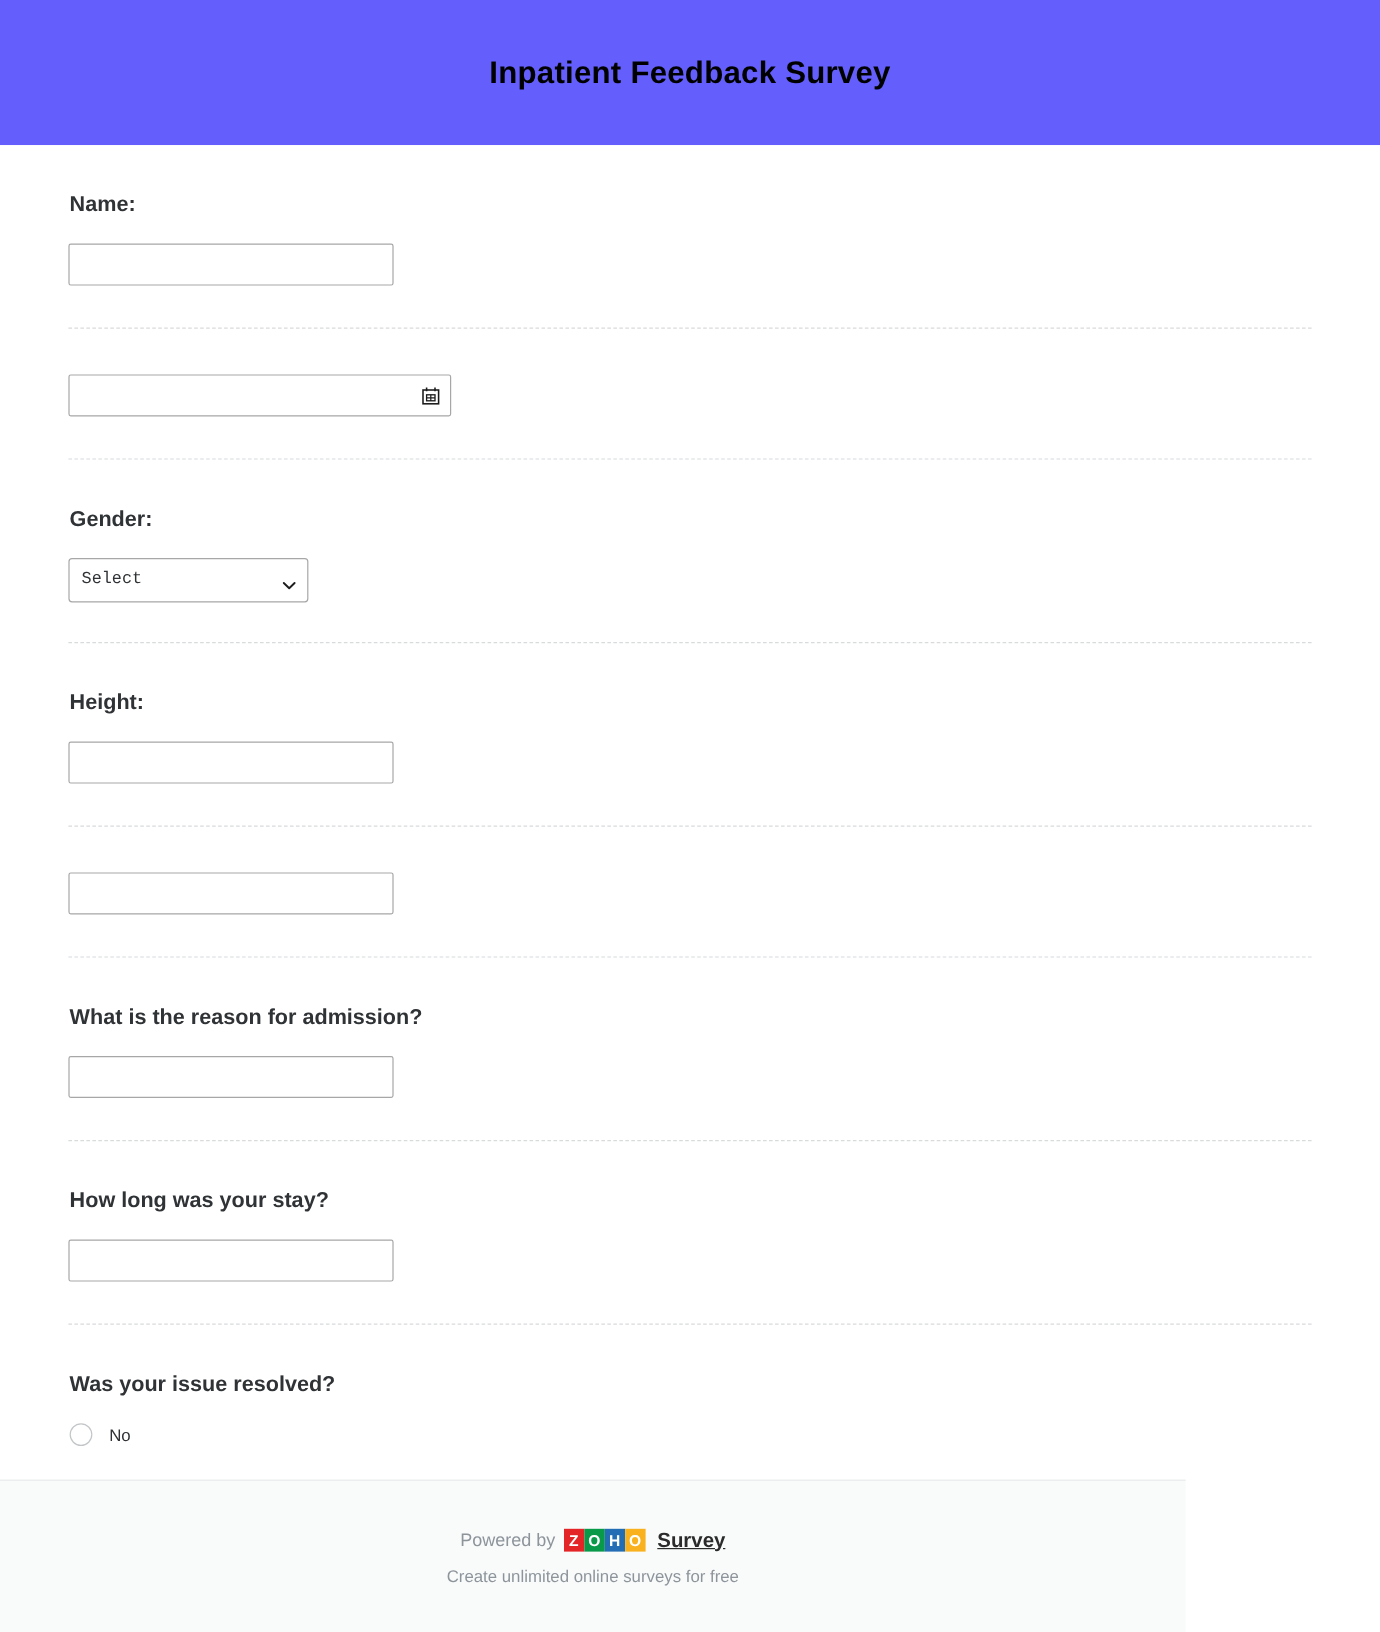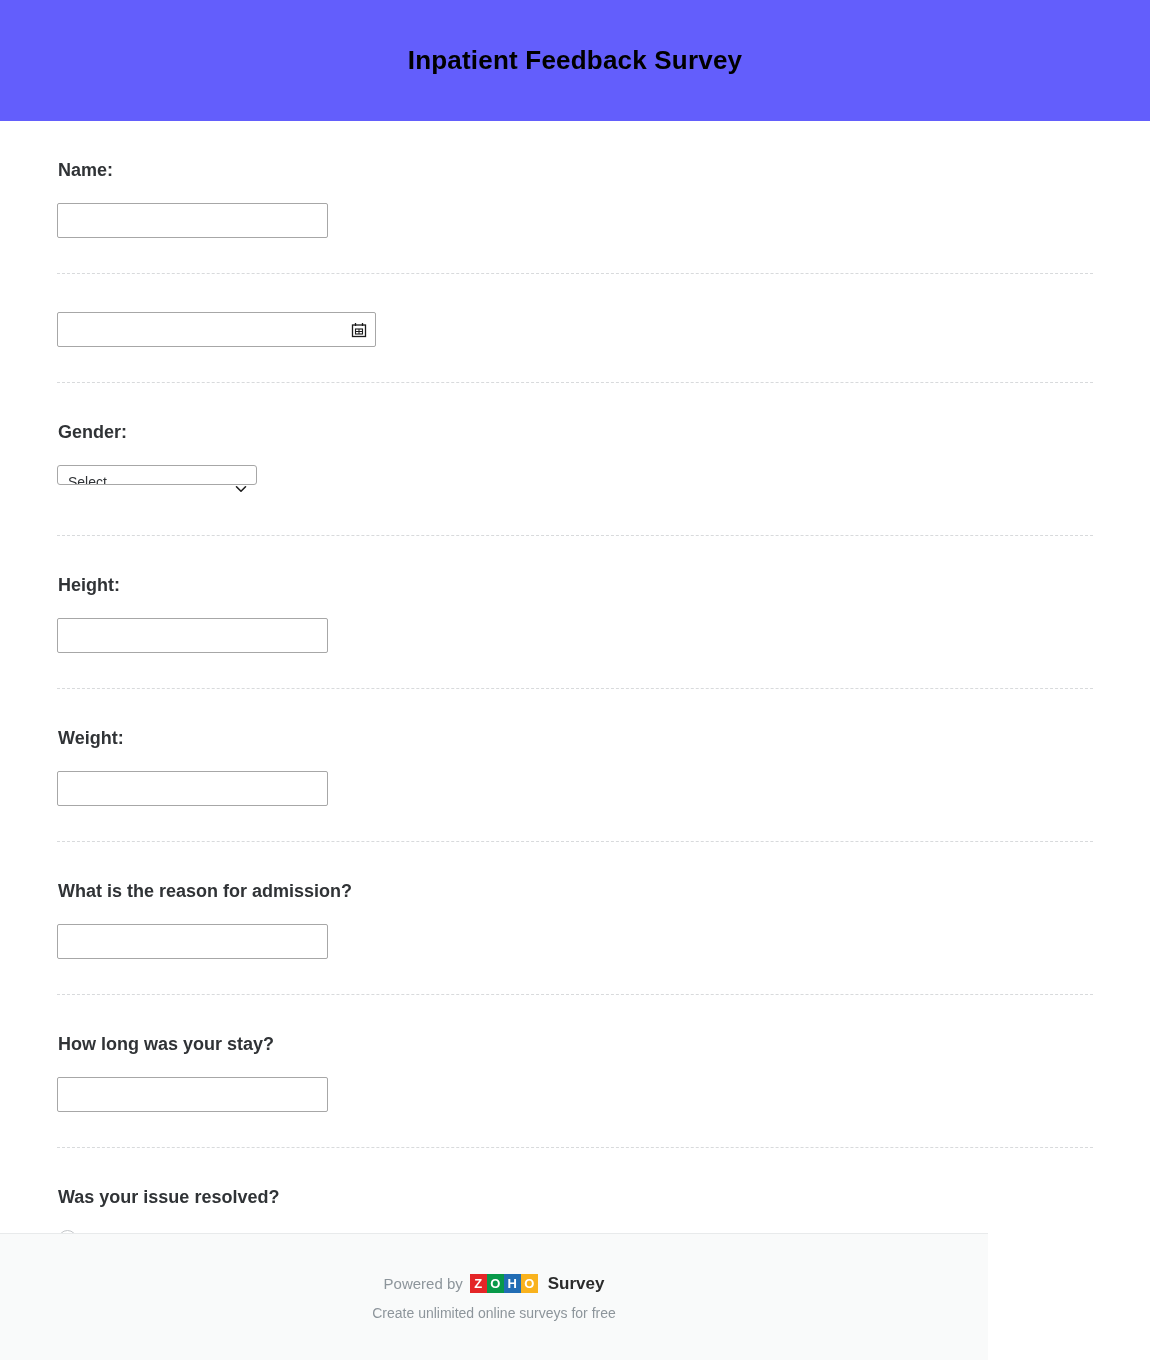--- a/index.html
+++ b/index.html
@@ -99,25 +99,25 @@
   
   .select-wrap {
     position: relative;
     width: 200px;
     height: 35px;
     margin-bottom: 35px;
   }
   .styled-select {
     box-sizing: border-box;
     width: 200px;
-    height: 20px;
+    height: 37px;
     border: 1px solid #a7a7a7;
     border-radius: 3px;
     background: #ffffff;
-    font-family: Liberation Sans, sans-serif;
+    font-family: Liberation Mono, monospace;
     font-size: 14px;
     color: #303336;
     padding: 0 28px 0 10px;
     -webkit-appearance: none;
     -moz-appearance: none;
     appearance: none;
     outline: none;
     line-height: 33px;
   }
   .select-chevron {
@@ -195,20 +195,21 @@
   }
   .tile-z { background: #e42527; }
   .tile-o1 { background: #089949; }
   .tile-h { background: #226db4; }
   .tile-o2 { background: #f9b21d; }
   .survey-word {
     font-size: 17px;
     font-weight: bold;
     color: #2b2b2b;
     margin-left: 3px;
+    text-decoration: underline;
   }
   .tagline {
     font-size: 14px;
     color: #8d959b;
   }
 </style>
 </head>
 <body>
 
 <div class="survey-header">
@@ -251,21 +252,20 @@
       </span>
     </div>
   </div>
 
   <div class="question-block">
     <div class="question-label">Height:</div>
     <input class="text-input" type="text" placeholder="" style="">
   </div>
 
   <div class="question-block">
-    <div class="question-label">Weight:</div>
     <input class="text-input" type="text" placeholder="" style="">
   </div>
 
   <div class="question-block">
     <div class="question-label">What is the reason for admission?</div>
     <input class="text-input" type="text" placeholder="" style="">
   </div>
 
   <div class="question-block">
     <div class="question-label">How long was your stay?</div>

